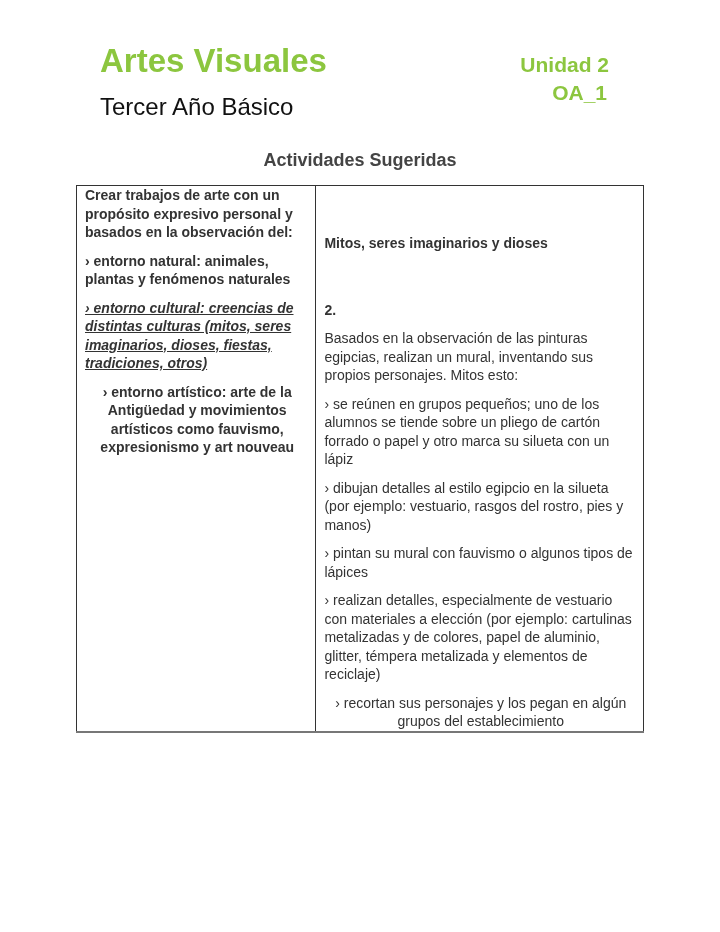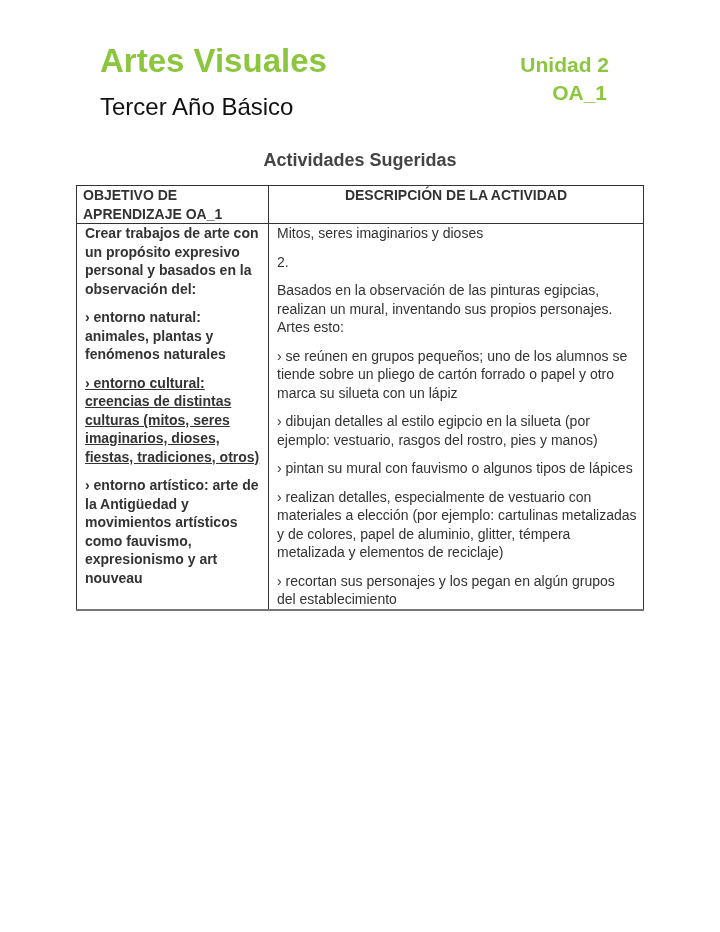--- a/index.html
+++ b/index.html
@@ -10,51 +10,47 @@
     .oa { position: absolute; right: 113px; top: 81px; font-size: 21px; font-weight: bold; color: #8cc63f; text-align: left; }
     .section-title { position: absolute; left: 0; width: 720px; top: 150px; text-align: center; font-size: 18px; font-weight: bold; color: #444444; }
     table.activities { position: absolute; left: 76px; top: 185px; width: 568px; border-collapse: collapse; }
     table.activities td, table.activities th { border: 1px solid #333333; vertical-align: top; padding: 0 6px; font-size: 14px; line-height: 18.5px; }
     table.activities tr:last-child td { border-bottom: 2px solid #777777; padding-left: 8px; }
     th.col-left { width: 179px; text-align: left; font-weight: bold; color: #333333; padding-top: 2px; padding-bottom: 11px; }
     th.col-right { text-align: center; font-weight: bold; color: #333333; padding-top: 2px; }
     td.cell-left { font-weight: bold; color: #333333; padding-top: 2px; padding-bottom: 12px; }
     td.cell-right { color: #333333; padding-top: 2px; padding-bottom: 12px; }
     .p { margin: 0 0 10px 0; }
-    .p:last-child { margin-bottom: 0; }
-    .u { text-decoration: underline; }
-    .b { font-weight: normal; }
+    .p:last-child { margin-bottom: 0; text-align: center; }
+    .u { text-decoration: underline; font-style: italic; }
+    .b { font-weight: bold; margin-top: 48px; }
   </style>
 </head>
 <body>
 
 <div class="title-main">Artes Visuales</div>
 <div class="title-sub">Tercer Año Básico</div>
 <div class="unit">Unidad 2</div>
 <div class="oa">OA_1</div>
 
 <div class="section-title">Actividades Sugeridas</div>
 
 <table class="activities">
   <tbody>
-      <tr>
-    <th class="col-left">OBJETIVO DE APRENDIZAJE OA_1</th>
-    <th class="col-right">DESCRIPCIÓN DE LA ACTIVIDAD</th>
-  </tr>
   <tr>
     <td class="cell-left">
       <p class="p">Crear trabajos de arte con un propósito expresivo personal y basados en la observación del:</p>
       <p class="p">› entorno natural: animales, plantas y fenómenos naturales</p>
       <p class="p u">› entorno cultural: creencias de distintas culturas (mitos, seres imaginarios, dioses, fiestas, tradiciones, otros)</p>
       <p class="p">› entorno artístico: arte de la Antigüedad y movimientos artísticos como fauvismo, expresionismo y art nouveau</p>
     </td>
     <td class="cell-right">
       <p class="p b">Mitos, seres imaginarios y dioses</p>
       <p class="p b">2.</p>
-      <p class="p">Basados en la observación de las pinturas egipcias, realizan un mural, inventando sus propios personajes. Artes esto:</p>
+      <p class="p">Basados en la observación de las pinturas egipcias, realizan un mural, inventando sus propios personajes. Mitos esto:</p>
       <p class="p">› se reúnen en grupos pequeños; uno de los alumnos se tiende sobre un pliego de cartón forrado o papel y otro marca su silueta con un lápiz</p>
       <p class="p">› dibujan detalles al estilo egipcio en la silueta (por ejemplo: vestuario, rasgos del rostro, pies y manos)</p>
       <p class="p">› pintan su mural con fauvismo o algunos tipos de lápices</p>
       <p class="p">› realizan detalles, especialmente de vestuario con materiales a elección (por ejemplo: cartulinas metalizadas y de colores, papel de aluminio, glitter, témpera metalizada y elementos de reciclaje)</p>
       <p class="p">› recortan sus personajes y los pegan en algún grupos del establecimiento</p>
     </td>
   </tr>
 </tbody>
   </table>
 

